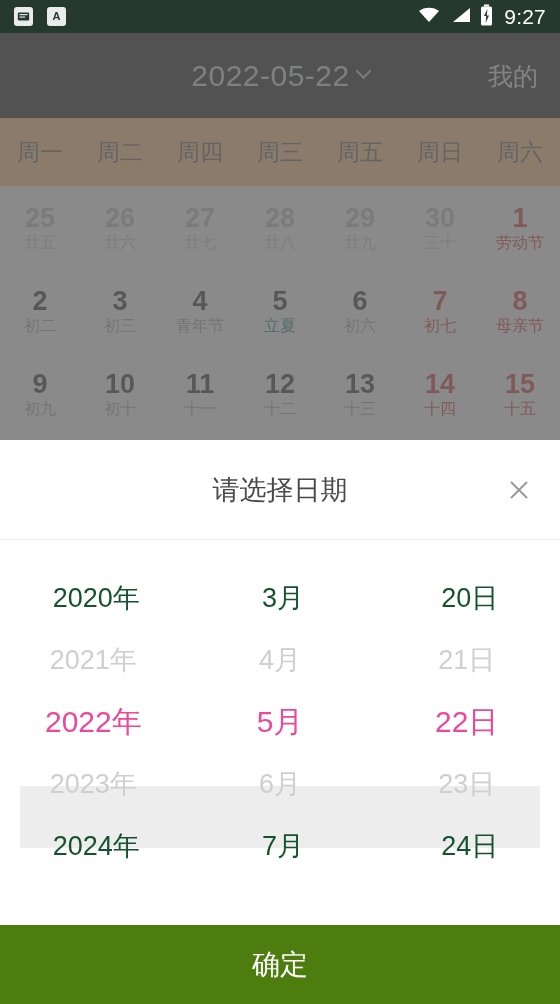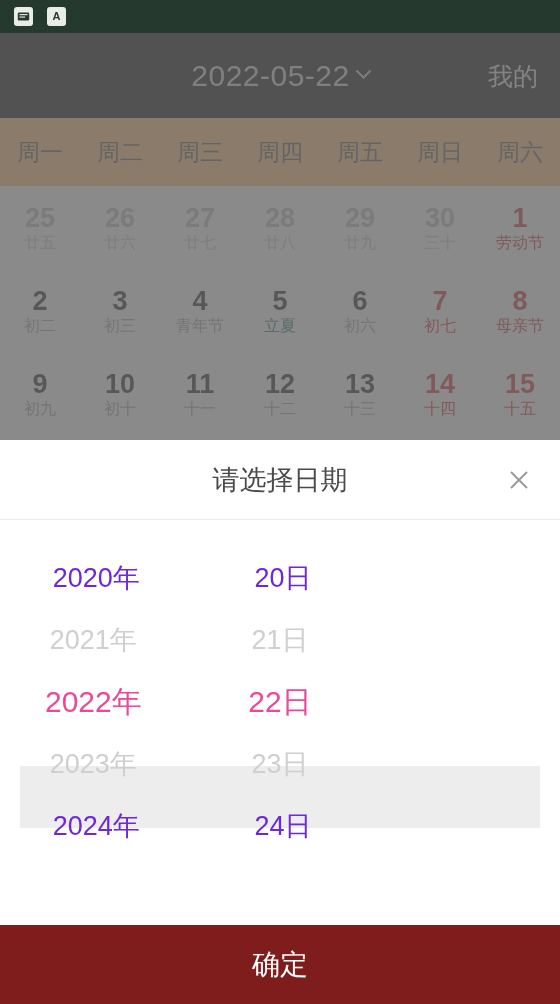--- a/index.html
+++ b/index.html
@@ -170,21 +170,21 @@
     width: 560px;
     height: 564px;
     background: #ffffff;
     z-index: 3;
     display: flex;
     flex-direction: column;
   }
 
   .sheet-header {
     position: relative;
-    height: 80px;
+    height: 100px;
     display: flex;
     align-items: center;
     justify-content: center;
     border-bottom: 1px solid #ececec;
     background: #ffffff;
   }
   .sheet-title {
     font-size: 27px;
     color: #4a4a4a;
   }
@@ -228,25 +228,25 @@
     display: flex;
     align-items: center;
     justify-content: center;
     font-size: 27px;
     color: #cfcfcf;
   }
   .picker-item.sel {
     color: #ec4899;
     font-size: 30px;
   }
-  .picker-item.faint { color: #6d28d9; padding-left: 6px; }
+  .picker-item.faint { color: #14532d; padding-left: 6px; }
 
   .confirm-btn {
     height: 79px;
-    background: #7f1d1d;
+    background: #4d7c0f;
     color: #ffffff;
     font-size: 28px;
     display: flex;
     align-items: center;
     justify-content: center;
     border: none;
     width: 100%;
     font-family: inherit;
     cursor: pointer;
   }
@@ -260,37 +260,57 @@
     <div class="status-left">
       <span class="sbox">
         <svg width="13" height="13" viewBox="0 0 16 16">
           <rect x="1" y="3" width="14" height="10" rx="1.5" fill="#25392f"></rect>
           <rect x="3" y="5" width="10" height="1.4" fill="#e9ece9"></rect>
           <rect x="3" y="8" width="7" height="1.4" fill="#e9ece9"></rect>
         </svg>
       </span>
       <span class="sbox">A</span>
     </div>
+    <div class="status-right">
+      <span>
+        <svg width="24" height="20" viewBox="0 0 24 20">
+          <path d="M2 6 C7 1.5, 17 1.5, 22 6 L12 17 Z" fill="#ffffff"></path>
+        </svg>
+      </span>
+      <span>
+        <svg width="21" height="20" viewBox="0 0 21 20">
+          <path d="M20 3 L20 17 L3 17 Z" fill="#ffffff"></path>
+        </svg>
+      </span>
+      <span>
+        <svg width="13" height="22" viewBox="0 0 13 22">
+          <rect x="4" y="0.5" width="5" height="2" fill="#ffffff"></rect>
+          <rect x="1" y="2.5" width="11" height="19" rx="1.5" fill="#ffffff"></rect>
+          <path d="M7.4 5 L4 12 H6.2 L5.6 19 L9 11.5 H6.8 Z" fill="#25392f"></path>
+        </svg>
+      </span>
+      <span class="status-clock">9:27</span>
+    </div>
   </div>
 
   <div class="calendar-screen">
 
     <div class="cal-header">
       <div class="cal-title">
         <span>2022-05-22</span>
         <span class="chev"></span>
       </div>
       <div class="cal-mine">我的</div>
     </div>
 
     <div class="weekdays">
       <div class="weekday">周一</div>
       <div class="weekday">周二</div>
+      <div class="weekday">周四</div>
       <div class="weekday">周三</div>
-      <div class="weekday">周四</div>
       <div class="weekday">周五</div>
       <div class="weekday">周日</div>
       <div class="weekday">周六</div>
     </div>
 
     <div class="weeks">
 
       <div class="week-row">
         <div class="day-cell out">
           <span class="day-num">25</span>
@@ -404,20 +424,27 @@
       <div class="picker-highlight"></div>
       <div class="picker-cols">
         <div class="picker-col">
           <div class="picker-item faint">2020年</div>
           <div class="picker-item">2021年</div>
           <div class="picker-item sel">2022年</div>
           <div class="picker-item">2023年</div>
           <div class="picker-item faint">2024年</div>
         </div>
         <div class="picker-col">
+          <div class="picker-item faint">3月</div>
+          <div class="picker-item">4月</div>
+          <div class="picker-item sel">5月</div>
+          <div class="picker-item">6月</div>
+          <div class="picker-item faint">7月</div>
+        </div>
+        <div class="picker-col">
           <div class="picker-item faint">20日</div>
           <div class="picker-item">21日</div>
           <div class="picker-item sel">22日</div>
           <div class="picker-item">23日</div>
           <div class="picker-item faint">24日</div>
         </div>
       </div>
     </div>
 
     <button class="confirm-btn">确定</button>

